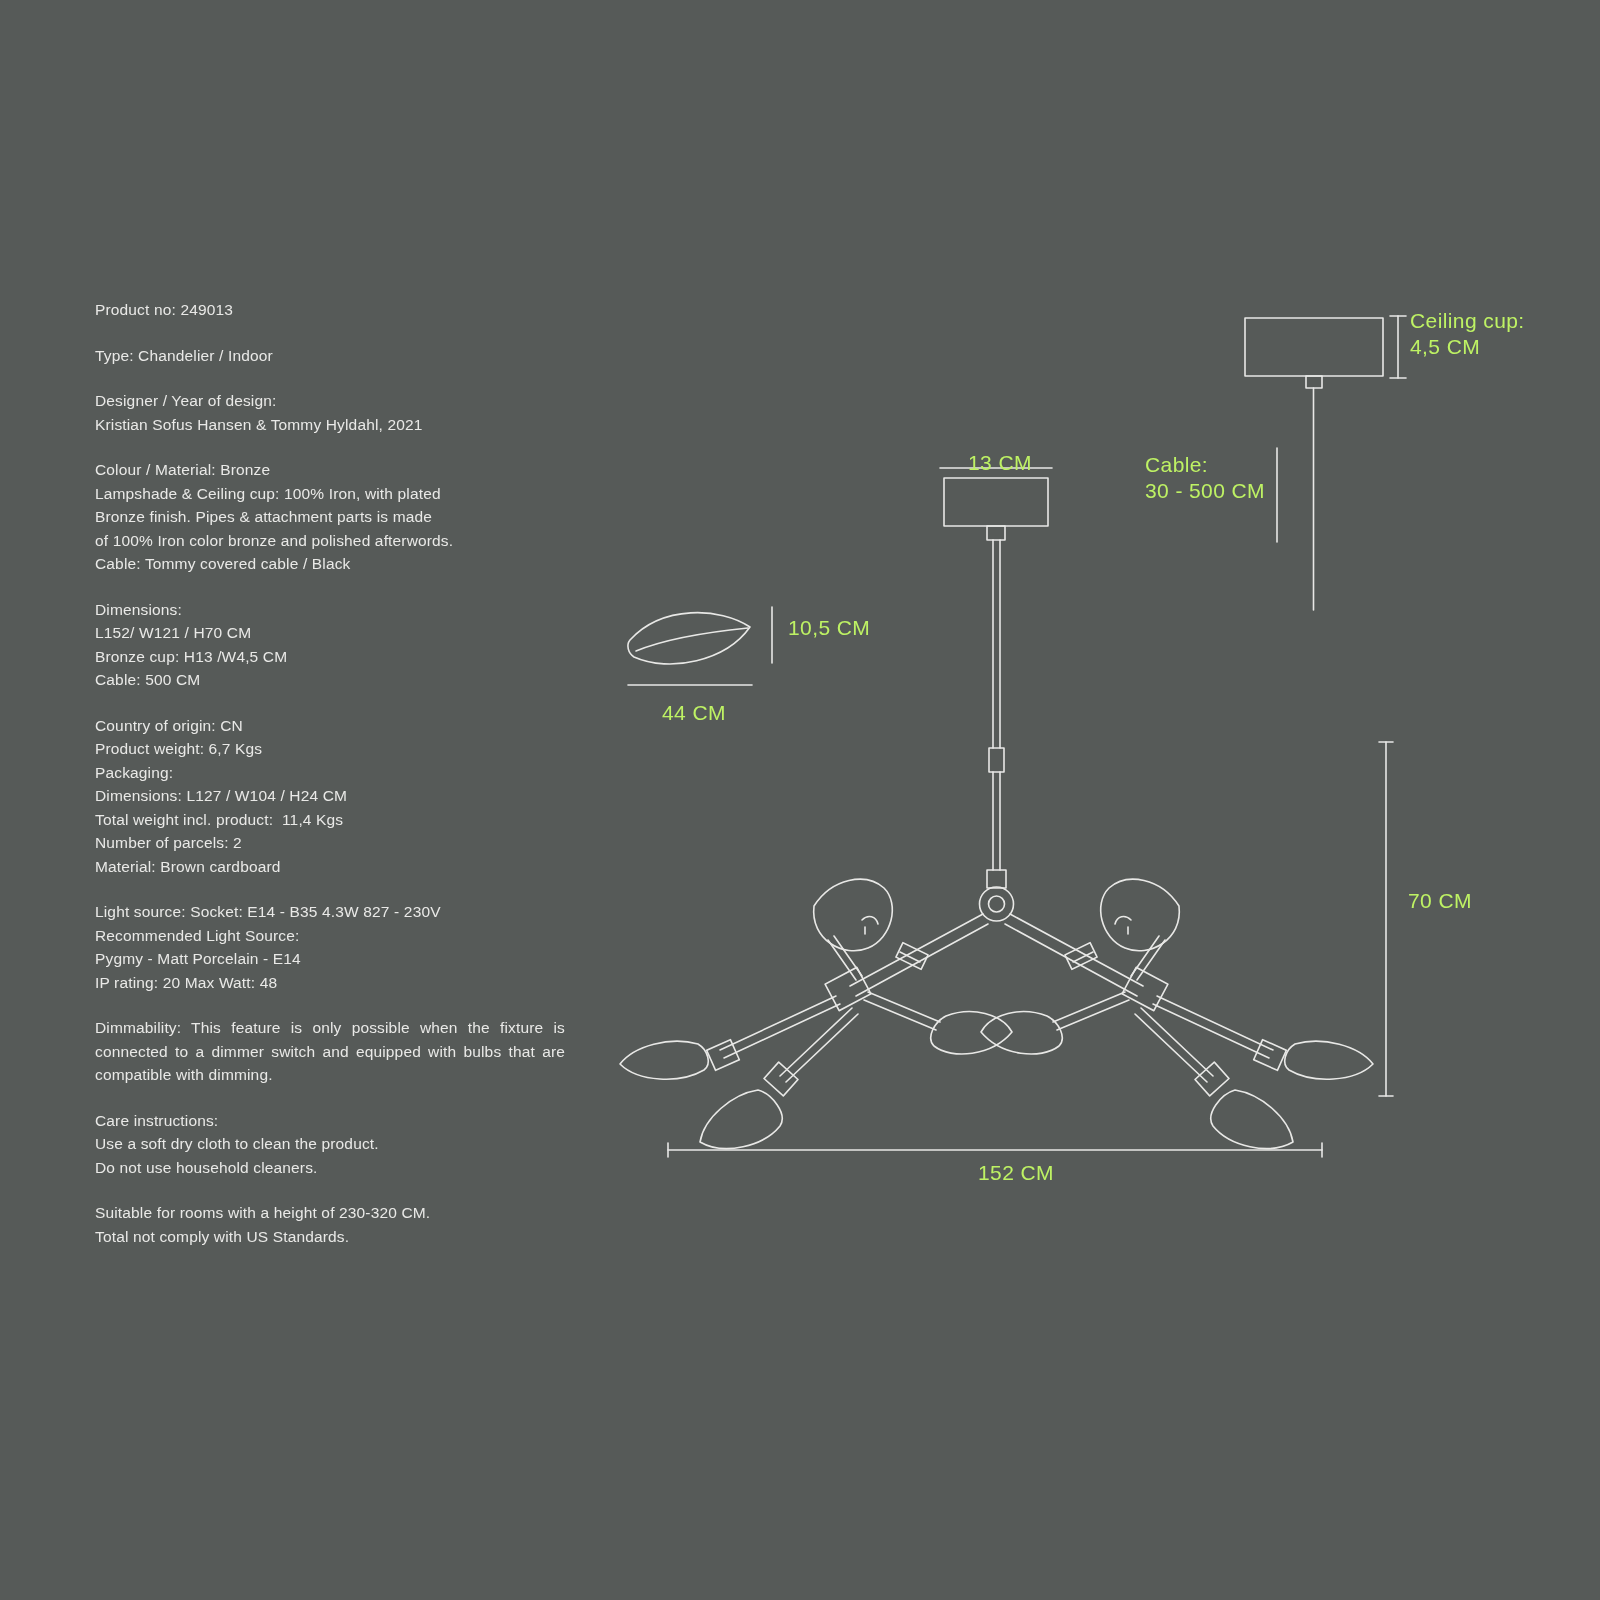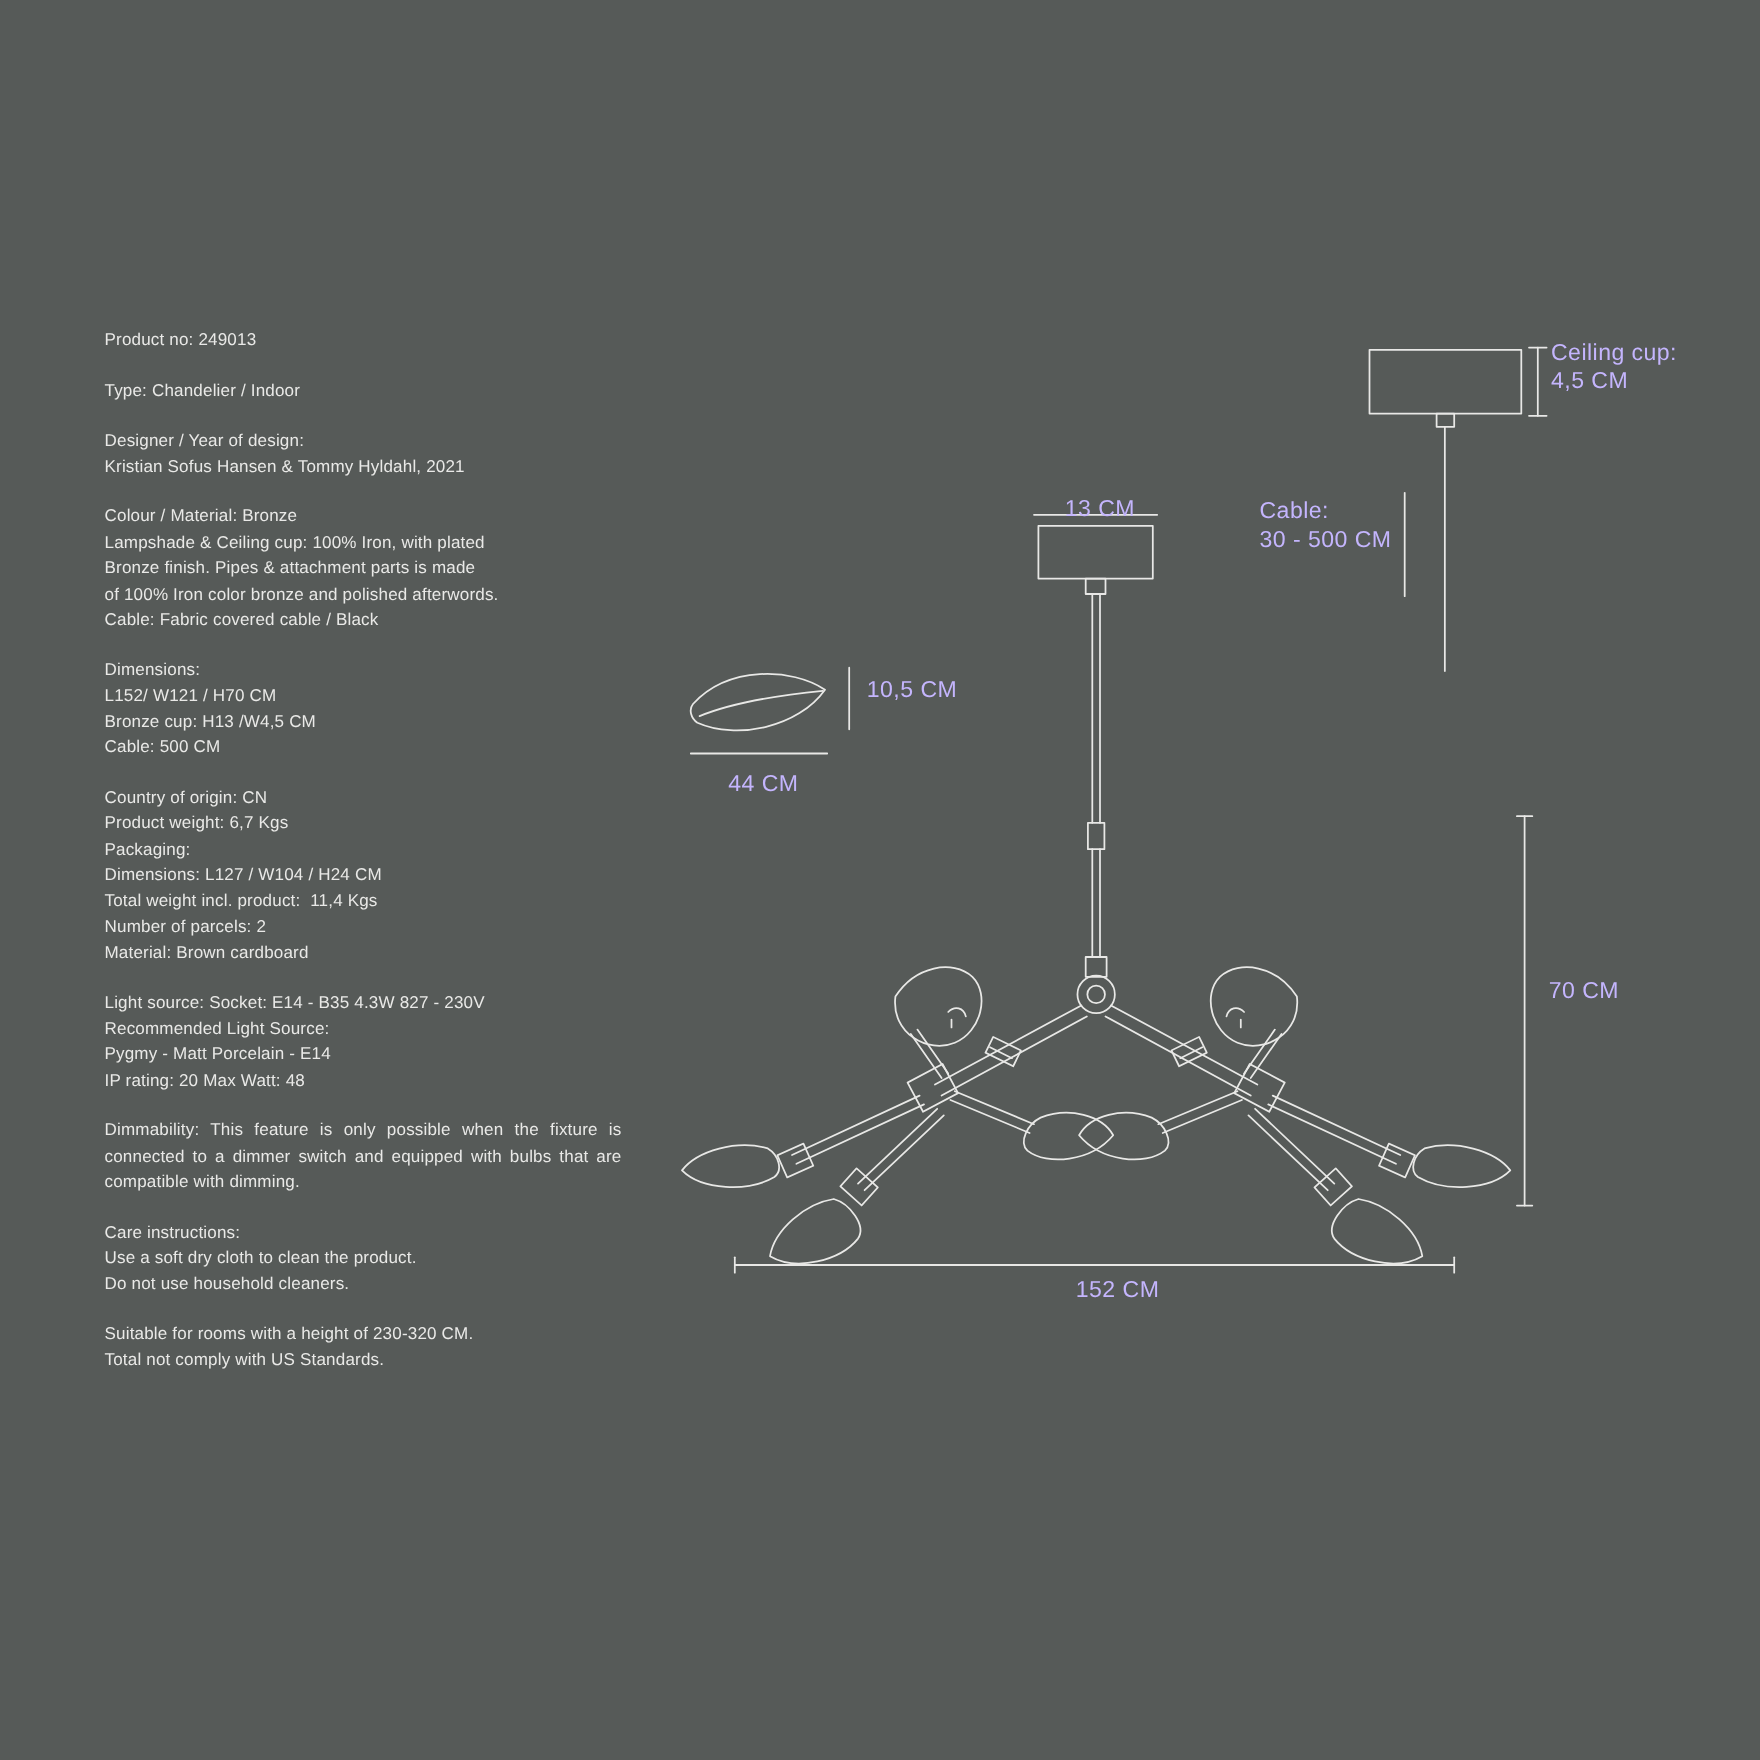--- a/index.html
+++ b/index.html
@@ -50,21 +50,21 @@
     width: 960px;
     height: 960px;
   }
   .diagram svg {
     display: block;
     overflow: visible;
   }
   .label {
     position: absolute;
     font-size: 21px;
-    color: #c4b5fd;
+    color: #bef264;
     letter-spacing: 0.4px;
     white-space: pre-line;
     line-height: 26px;
   }
 
   .lbl-ceilingcup { left: 810px; top: 28px; }
   .lbl-cable { left: 545px; top: 172px; }
   .lbl-13 { left: 368px; top: 137px; margin-top: 33px; }
   .lbl-105 { left: 188px; top: 335px; }
   .lbl-25 { left: 62px; top: 420px; }
@@ -89,21 +89,21 @@
     <div class="spec-block">
       <div class="spec-line">Designer / Year of design:</div>
       <div class="spec-line">Kristian Sofus Hansen &amp; Tommy Hyldahl, 2021</div>
     </div>
 
     <div class="spec-block">
       <div class="spec-line">Colour / Material: Bronze</div>
       <div class="spec-line">Lampshade &amp; Ceiling cup: 100% Iron, with plated</div>
       <div class="spec-line">Bronze finish. Pipes &amp; attachment parts is made</div>
       <div class="spec-line">of 100% Iron color bronze and polished afterwords.</div>
-      <div class="spec-line">Cable: Fabric covered cable / Black</div>
+      <div class="spec-line">Cable: Tommy covered cable / Black</div>
     </div>
 
     <div class="spec-block">
       <div class="spec-line">Dimensions:</div>
       <div class="spec-line">L152/ W121 / H70 CM</div>
       <div class="spec-line">Bronze cup: H13 /W4,5 CM</div>
       <div class="spec-line">Cable: 500 CM</div>
     </div>
 
     <div class="spec-block">

